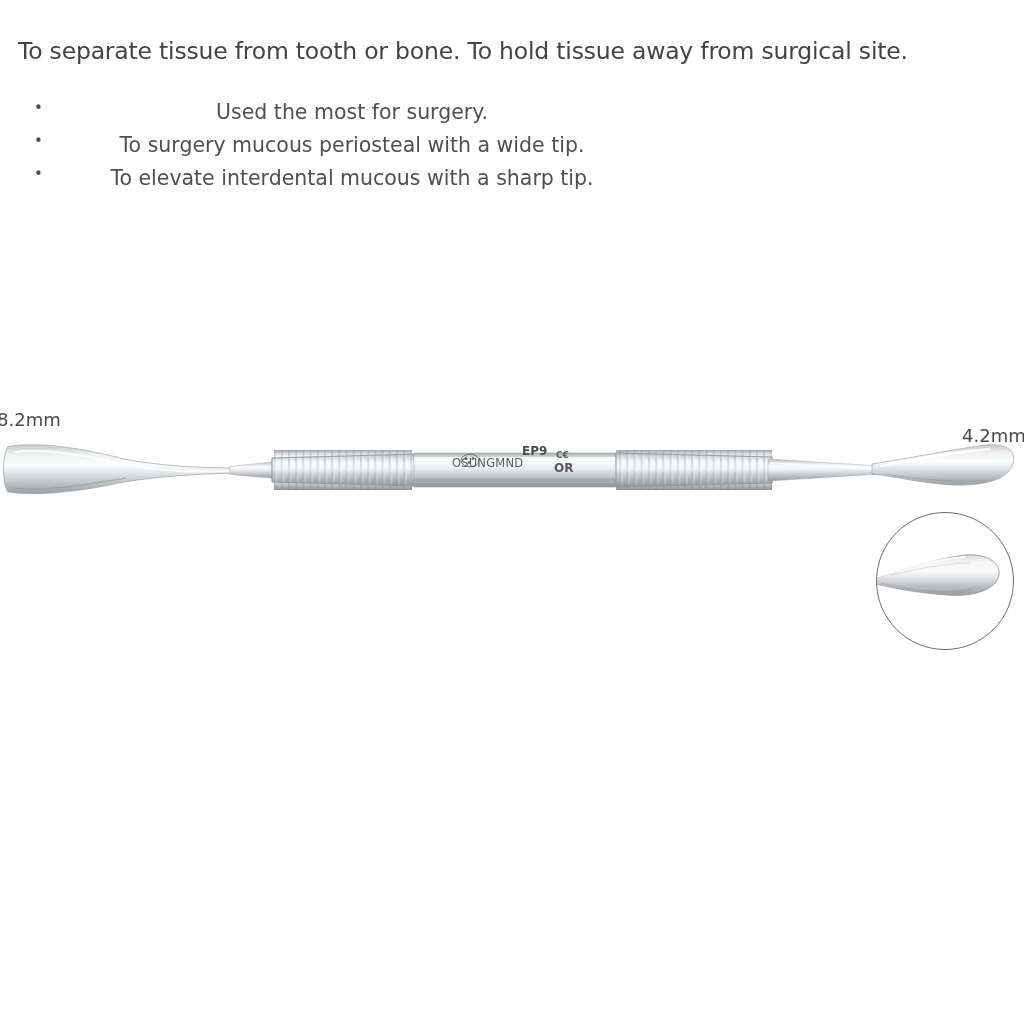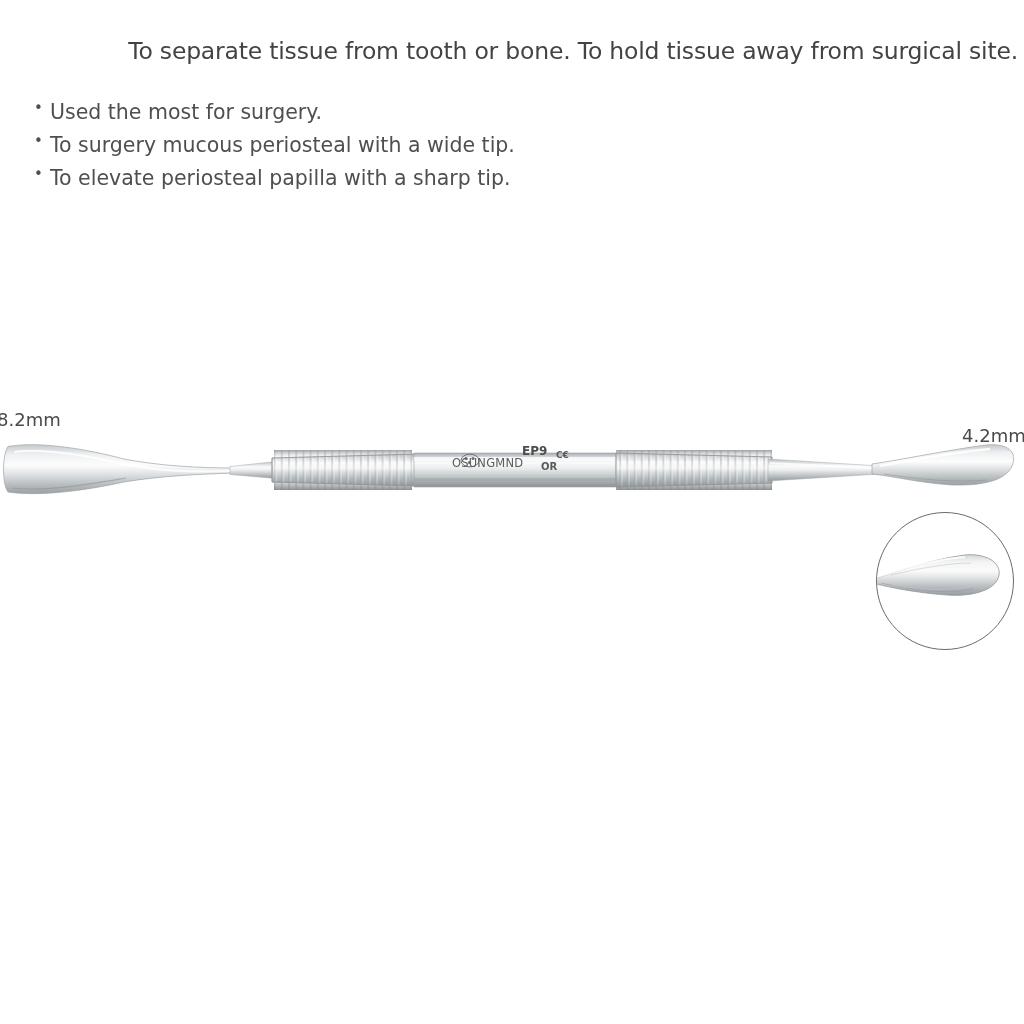--- a/index.html
+++ b/index.html
@@ -20,21 +20,20 @@
   .headline {
     position: absolute;
     left: 18px;
     top: 38px;
     width: 1000px;
     font-size: 23.5px;
     line-height: 1.18;
     color: #434343;
     letter-spacing: -0.2px;
     white-space: nowrap;
-    text-align: right;
   }
 
   .bullets {
     position: absolute;
     left: 34px;
     top: 96px;
     width: 620px;
     font-size: 20.5px;
     line-height: 1.62;
     color: #4f4f4f;
@@ -46,20 +45,21 @@
   }
   .bullet .dot {
     width: 16px;
     flex: 0 0 16px;
     font-size: 15px;
     line-height: 1.62;
     color: #4f4f4f;
   }
   .bullet .btext {
     flex: 1 1 auto;
+    text-align: center;
   }
 
   
   .dim-left {
     position: absolute;
     left: -3px;
     top: 409px;
     font-size: 18px;
     color: #4a4a4a;
   }
@@ -100,23 +100,23 @@
   .ce-text {
     position: absolute;
     left: 556px;
     top: 450px;
     font-size: 9px;
     font-weight: bold;
     color: #5a5a5a;
   }
   .or-text {
     position: absolute;
-    left: 541px;
+    left: 554px;
     top: 461px;
-    font-size: 10px;
+    font-size: 12px;
     font-weight: bold;
     color: #5a5a5a;
   }
 
   
   .detail-circle {
     position: absolute;
     left: 876px;
     top: 512px;
     width: 136px;
@@ -136,21 +136,21 @@
   <div class="bullet">
     <span class="dot">•</span>
     <span class="btext">Used the most for surgery.</span>
   </div>
   <div class="bullet">
     <span class="dot">•</span>
     <span class="btext">To surgery mucous periosteal with a wide tip.</span>
   </div>
   <div class="bullet">
     <span class="dot">•</span>
-    <span class="btext">To elevate periosteal papilla with a sharp tip.</span>
+    <span class="btext">To elevate interdental mucous with a sharp tip.</span>
   </div>
 </div>
 
 <div class="dim-left">8.2mm</div>
 <div class="dim-right">4.2mm</div>
 
 <div class="instrument-area">
   <svg width="1024" height="260" viewBox="0 0 1024 260">
     <defs>
 

